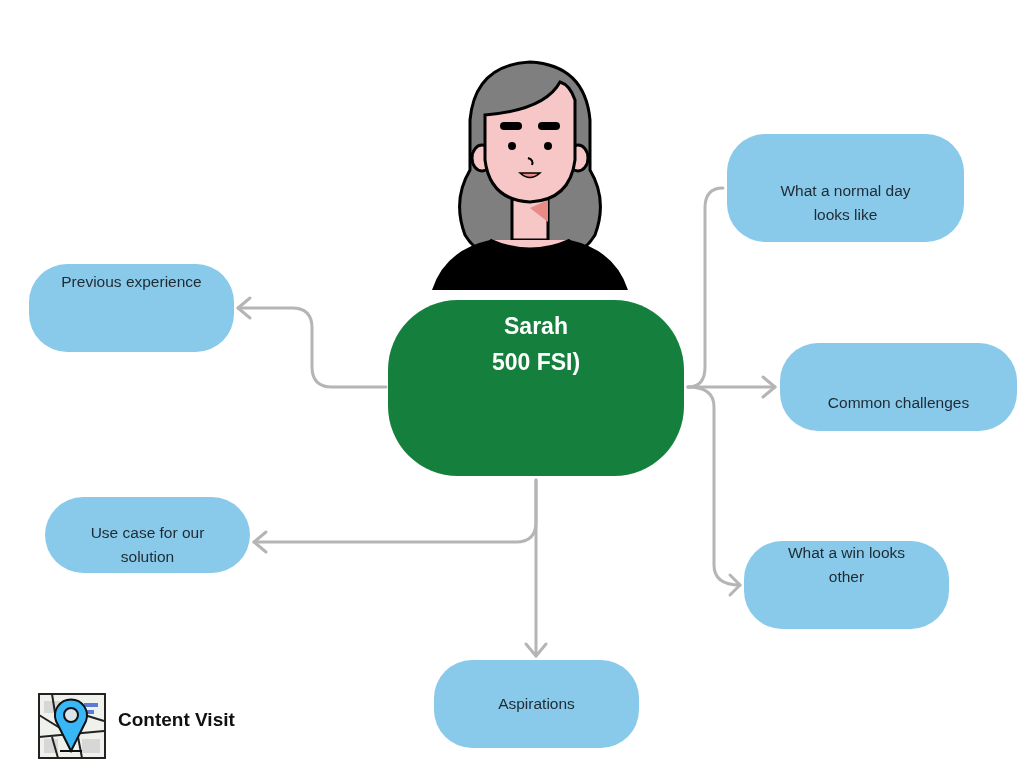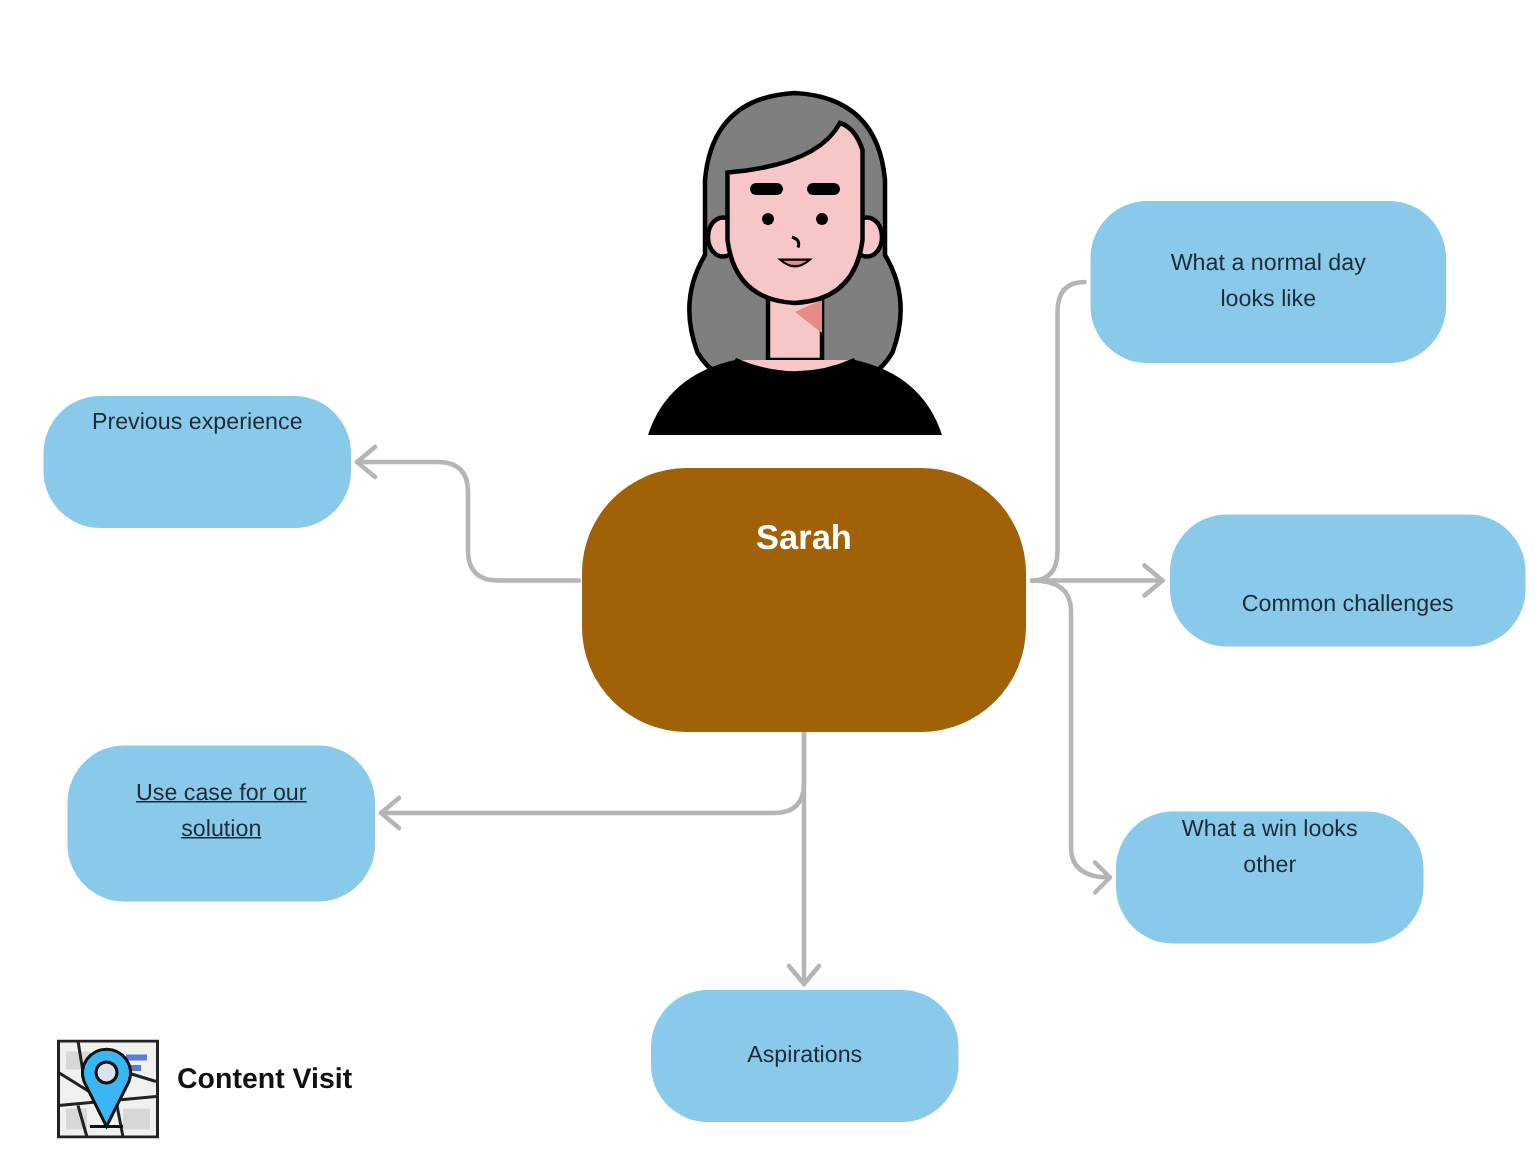--- a/index.html
+++ b/index.html
@@ -15,35 +15,35 @@
       position: absolute; box-sizing: border-box;
       background: #89caea; color: #1f2a33;
       border-radius: 38px;
       display: flex; align-items: center; justify-content: center;
       text-align: center; font-size: 15.5px; line-height: 24px;
       padding: 0 20px; cursor: pointer;
     }
     .node span { display: block; }
     .center-node {
       position: absolute; box-sizing: border-box;
-      left: 388px; top: 312px; width: 296px; height: 176px;
-      background: #a16207; color: #ffffff;
+      left: 388px; top: 300px; width: 296px; height: 176px;
+      background: #15803d; color: #ffffff;
       border-radius: 70px;
       font-weight: bold; font-size: 23px; line-height: 36px;
-      text-align: center; padding-top: 28px; cursor: pointer;
+      text-align: center; padding-top: 8px; cursor: pointer;
     }
     .center-node span { display: block; }
 
     #node-normal-day { left: 727px; top: 134px; width: 237px; height: 108px; }
     #node-challenges { left: 780px; top: 343px; width: 237px; height: 88px; align-items: flex-start; padding-top: 48px; }
     #node-win { left: 744px; top: 541px; width: 205px; height: 88px; }
     #node-previous { left: 29px; top: 264px; width: 205px; height: 88px; align-items: flex-start; padding-top: 6px; }
-    #node-usecase { left: 45px; top: 497px; width: 205px; height: 104px; align-items: flex-start; padding-top: 20px; text-decoration: underline; }
+    #node-usecase { left: 45px; top: 497px; width: 205px; height: 76px; align-items: center; padding-top: 20px; }
     #node-aspirations { left: 434px; top: 660px; width: 205px; height: 88px; align-items: flex-start; padding-top: 32px; }
-    #node-normal-day { align-items: flex-start; padding-top: 30px; }
+    #node-normal-day { align-items: center; padding-top: 30px; }
     #node-win { align-items: flex-start; }
 
     .avatar { position: absolute; left: 430px; top: 60px; width: 200px; height: 230px; }
 
     .legend { position: absolute; left: 38px; top: 693px; display: flex; align-items: center; }
     .legend-icon { width: 68px; height: 66px; }
     .legend-label { margin-left: 12px; font-size: 19px; font-weight: bold; color: #111111; margin-top: -12px; }
   </style>
 </head>
 <body>
@@ -89,20 +89,21 @@
   <circle cx="82" cy="86" r="4" fill="#000"></circle>
   <circle cx="118" cy="86" r="4" fill="#000"></circle>
 
   <path d="M98 98 Q104 100 102 105" fill="none" stroke="#000" stroke-width="2"></path>
 
   <path d="M90 113 Q100 122 110 113 Z" fill="#e88a86" stroke="#000" stroke-width="1.5"></path>
 </svg>
 
 <div class="center-node">
   <span>Sarah</span>
+  <span>500 FSI)</span>
 </div>
 
 <div class="node" id="node-normal-day">
   <div>
     <span>What a normal day</span>
     <span>looks like</span>
   </div>
 </div>
 
 <div class="node" id="node-challenges">

